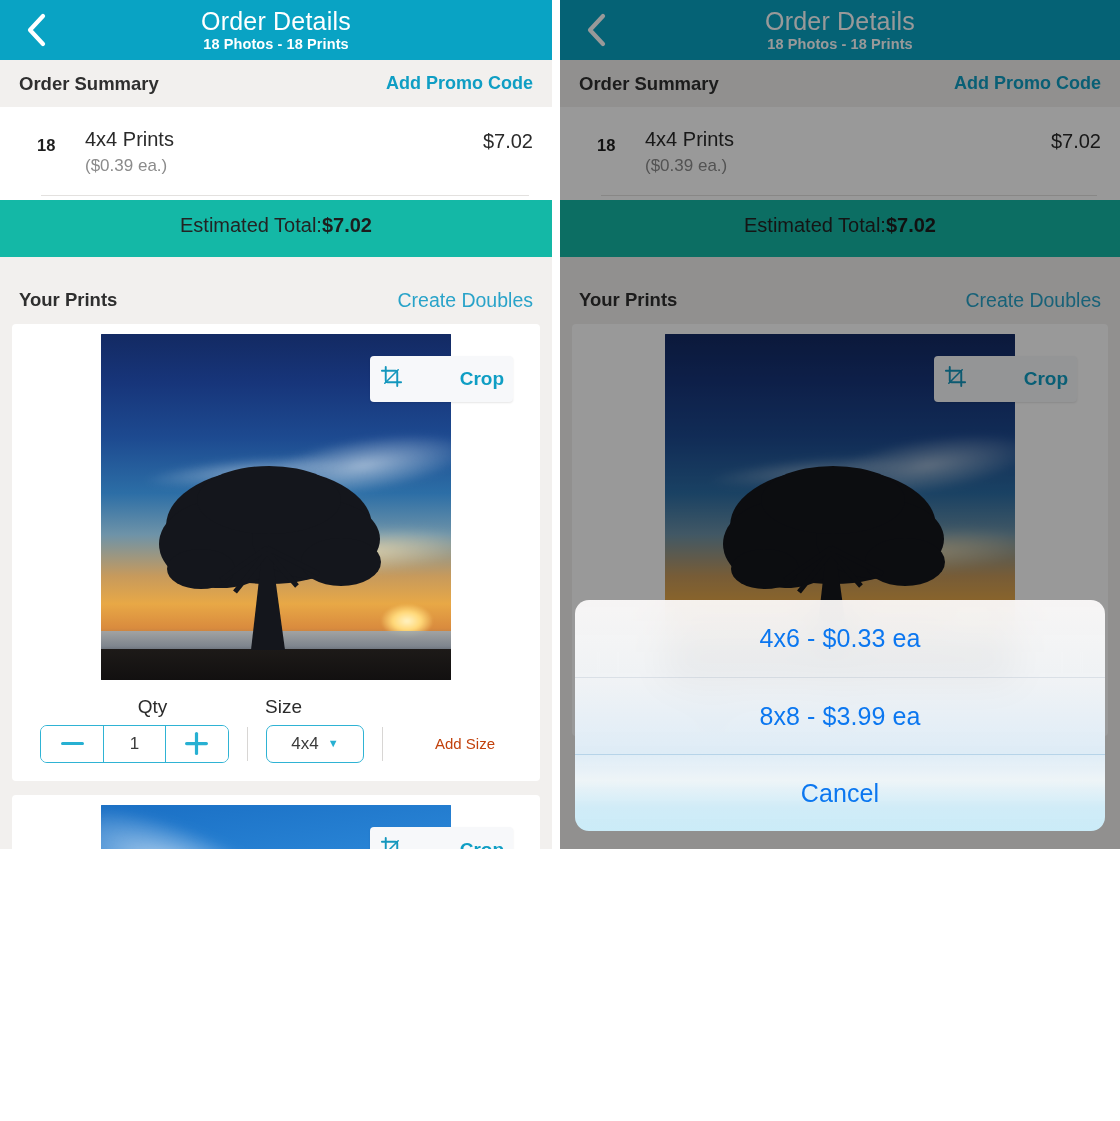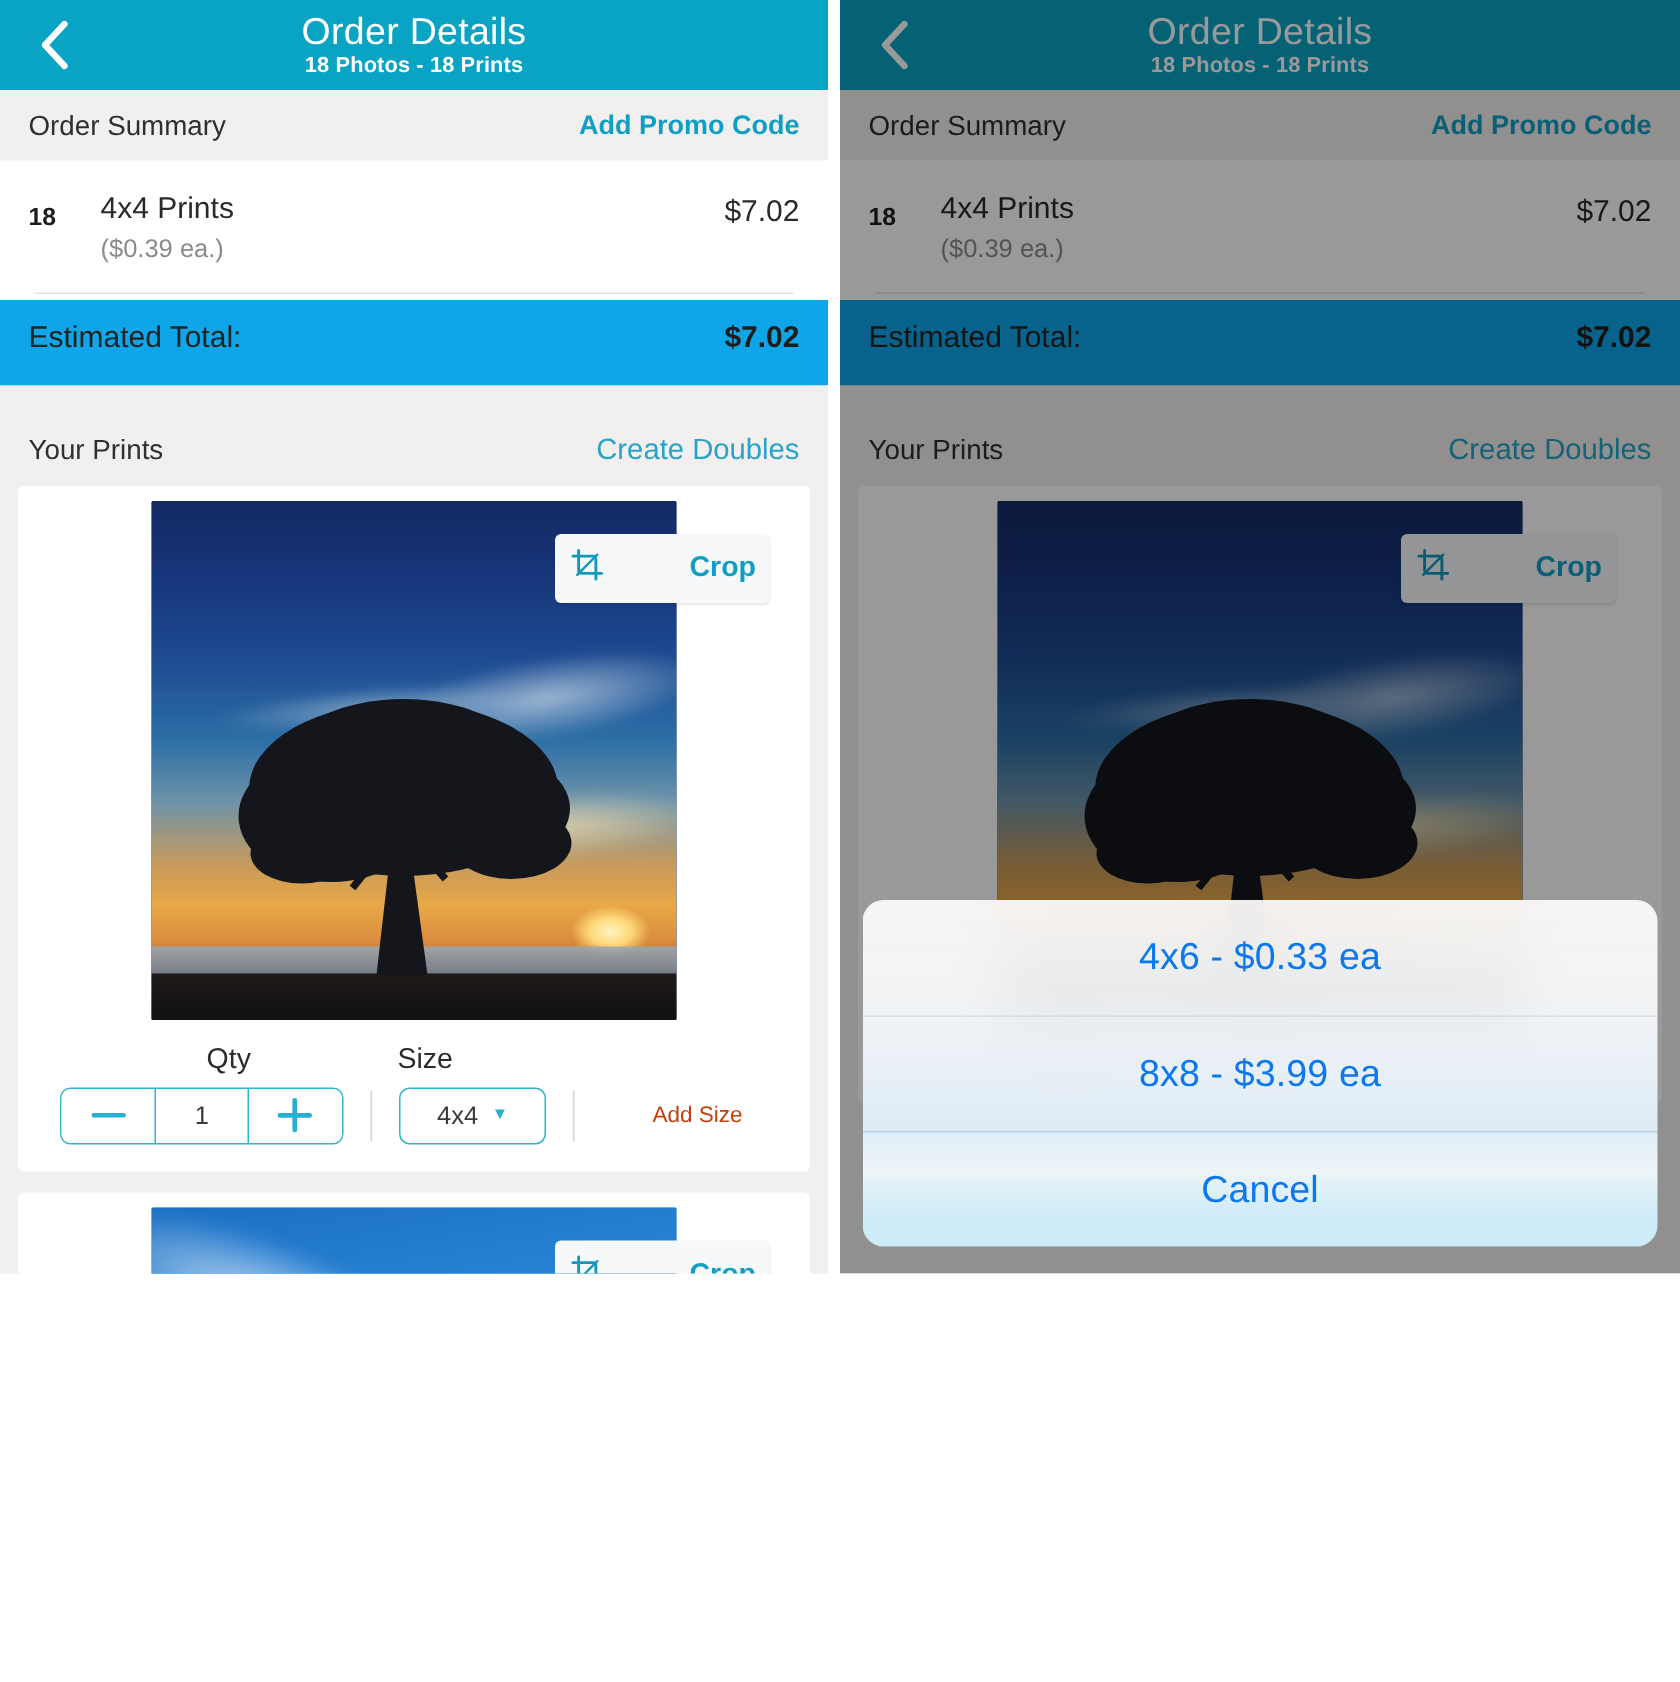--- a/index.html
+++ b/index.html
@@ -43,44 +43,44 @@
   }
   .nav-sub { font-size: 14.5px; color: #ffffff; font-weight: bold; letter-spacing: .1px; }
 
   
   .section-bar {
     height: 47px;
     background: #f2f0ee;
     display: flex; align-items: center; justify-content: space-between;
     padding: 0 19px;
   }
-  .section-title { font-size: 18.5px; font-weight: normal; color: #2f2f2f; }
+  .section-title { font-size: 18.5px; font-weight: bold; color: #2f2f2f; }
   .section-action { font-size: 18px; font-weight: bold; color: #0f9ec4; cursor: pointer; }
   .section-action.light { font-weight: 400; font-size: 19.5px; color: #29a3c9; }
 
   
   .summary {
     background: #ffffff;
-    padding: 20px 19px 4px 19px;
+    padding: 20px 19px 4px 37px;
   }
   .summary-row { display: flex; align-items: flex-start; }
   .sum-qty {
     font-size: 16.5px; font-weight: bold; color: #1d1d1d;
     width: 48px; flex: 0 0 48px; padding-top: 9px;
   }
   .sum-desc { flex: 1; }
   .sum-name { font-size: 20px; color: #2a2a2a; line-height: 1.28; }
   .sum-each { font-size: 17px; color: #8b8b8b; line-height: 1.55; }
   .sum-price { font-size: 20px; color: #2a2a2a; padding-top: 3px; }
   .summary-divider {
     height: 1px; background: #e3e1df; margin: 16px 4px 0 4px;
   }
   .total-row {
-    background: #0ea5e9;
-    display: flex; align-items: center; justify-content: space-between;
+    background: #14b8a6;
+    display: flex; align-items: center; justify-content: center;
     padding: 14px 19px 20px 19px;
   }
   .total-label { font-size: 20px; color: #232323; }
   .total-value { font-size: 20px; font-weight: bold; color: #1d1d1d; }
 
   .gap { height: 20px; background: #f2f0ee; }
 
   
   .photo-card {
     background: #ffffff;

